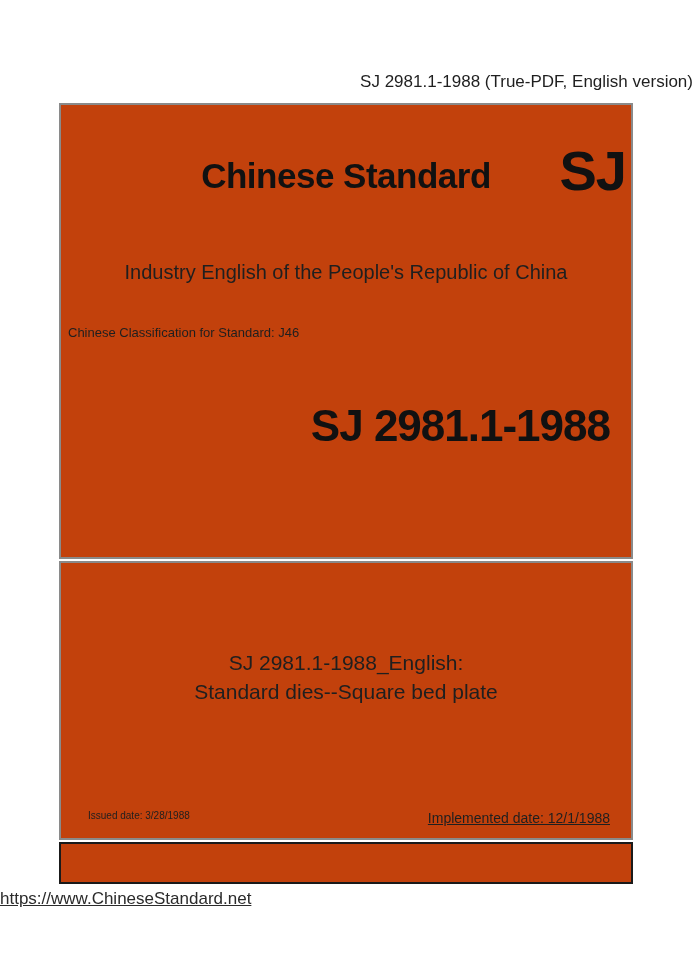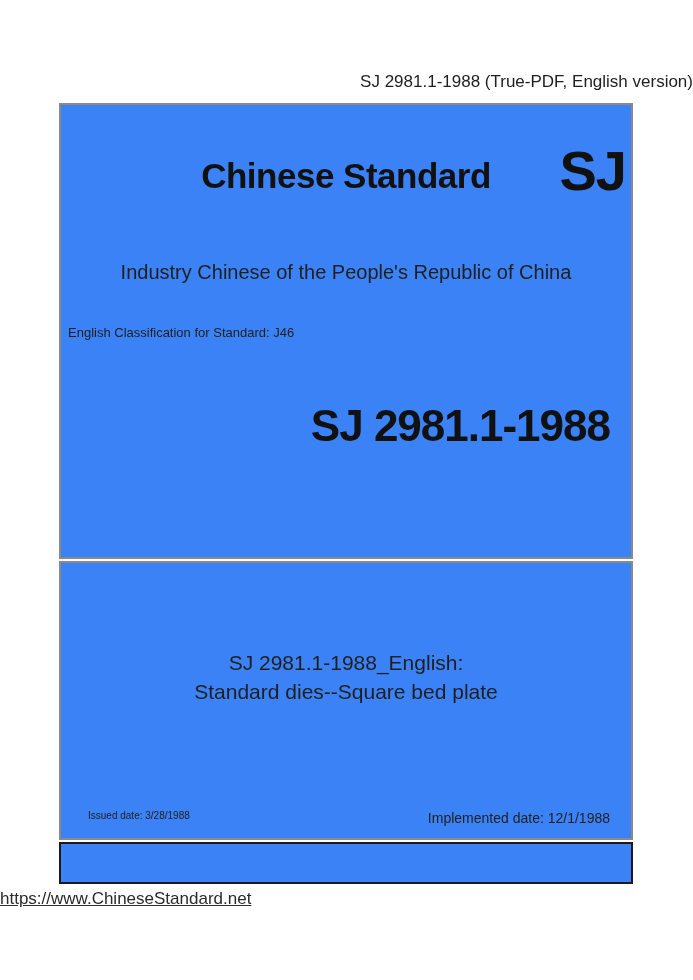--- a/index.html
+++ b/index.html
@@ -25,21 +25,21 @@
     font-size: 17px;
     line-height: 20px;
     color: #1f1f1f;
   }
   .box {
     position: absolute;
     left: 59px;
     width: 574px;
     box-sizing: border-box;
     border: 2px solid var(--border-gray, #8a8a8a);
-    background: #3b82f6;
+    background: #c2410c;
   }
   .box-title  { top: 103px; height: 456px; }
   .box-info   { top: 561px; height: 279px; }
   .box-empty  { top: 842px; height: 42px; border-color: var(--border-black, #1a1a1a); }
 
   .main-title {
     position: absolute;
     top: 53px;
     left: 0;
     right: 0;
@@ -108,20 +108,21 @@
     line-height: 1;
     color: #1f1f1f;
   }
   .implemented-date {
     position: absolute;
     top: 248px;
     right: 21px;
     font-size: 14px;
     line-height: 1;
     color: #1f1f1f;
+    text-decoration: underline;
   }
   .footer {
     position: absolute;
     top: 889px;
     left: 0;
     width: 100%;
     text-align: left;
   }
   .site-link {
     font-size: 17px;
@@ -134,22 +135,22 @@
 </head>
 <body>
 
 <div class="page">
 
   <div class="doc-header">SJ 2981.1-1988 (True-PDF, English version)</div>
 
   <section class="box box-title">
     <h1 class="main-title">Chinese Standard</h1>
     <div class="sj-logo">SJ</div>
-    <div class="subtitle">Industry Chinese of the People's Republic of China</div>
-    <div class="classification">English Classification for Standard: J46</div>
+    <div class="subtitle">Industry English of the People's Republic of China</div>
+    <div class="classification">Chinese Classification for Standard: J46</div>
     <div class="std-number">SJ 2981.1-1988</div>
   </section>
 
   <section class="box box-info">
     <div class="eng-title">
       <div>SJ 2981.1-1988_English:</div>
       <div>Standard dies--Square bed plate</div>
     </div>
     <div class="issued-date">Issued date: 3/28/1988</div>
     <div class="implemented-date">Implemented date: 12/1/1988</div>

